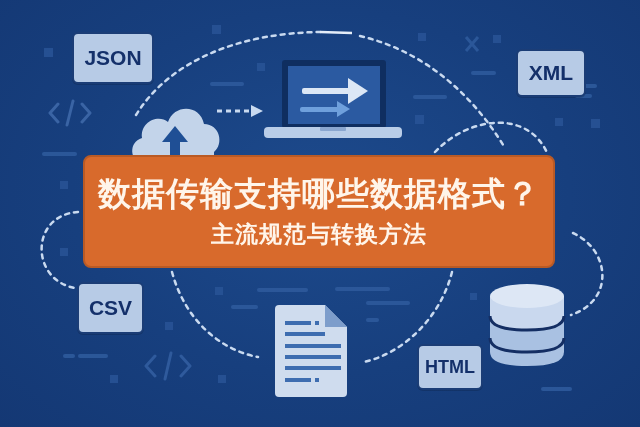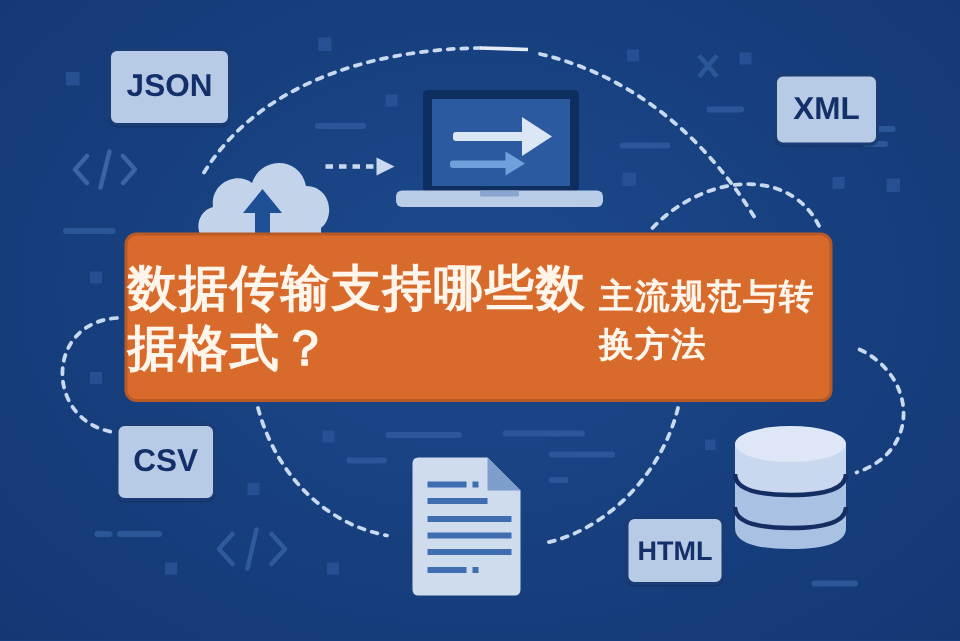--- a/index.html
+++ b/index.html
@@ -1,20 +1,20 @@
 <!DOCTYPE html>
 <html><head>
 <meta charset="utf-8">
 <style>
   html, body { margin:0; padding:0; }
   body { width:640px; height:427px; overflow:hidden; background:#173f7e; font-family:"DejaVu Sans","Liberation Sans",sans-serif; }
   .stage { position:relative; width:640px; height:427px; background:radial-gradient(ellipse at 50% 45%, #1d4a8c 0%, #173f7e 55%, #143874 100%); overflow:hidden; }
   svg.deco { position:absolute; left:0; top:0; }
   .tag { position:absolute; background:#b7cbe6; border:2px solid #1b3d76; border-radius:6px; color:#14306a; font-weight:bold; font-family:"Liberation Sans","DejaVu Sans",sans-serif; display:flex; align-items:center; justify-content:center; box-shadow:0 1px 0 rgba(0,0,0,0.15); }
-  .banner { position:absolute; left:83px; top:155px; width:472px; height:113px; background:#d86a2c; border-radius:8px; border:2px solid #b95a25; box-sizing:border-box; display:flex; flex-direction:row; align-items:center; justify-content:center; }
+  .banner { position:absolute; left:83px; top:155px; width:472px; height:113px; background:#d86a2c; border-radius:8px; border:2px solid #b95a25; box-sizing:border-box; display:flex; flex-direction:column; align-items:center; justify-content:center; }
   .banner .title { color:#fff5ea; font-size:33px; font-weight:bold; letter-spacing:1px; line-height:40px; }
   .banner .subtitle { color:#fff5ea; font-size:23px; line-height:32px; margin-top:4px; letter-spacing:1px;font-weight:bold; }
 </style>
 </head>
 <body>
 
 <div class="stage">
 
   <svg class="deco" width="640" height="427" viewBox="0 0 640 427">
 

